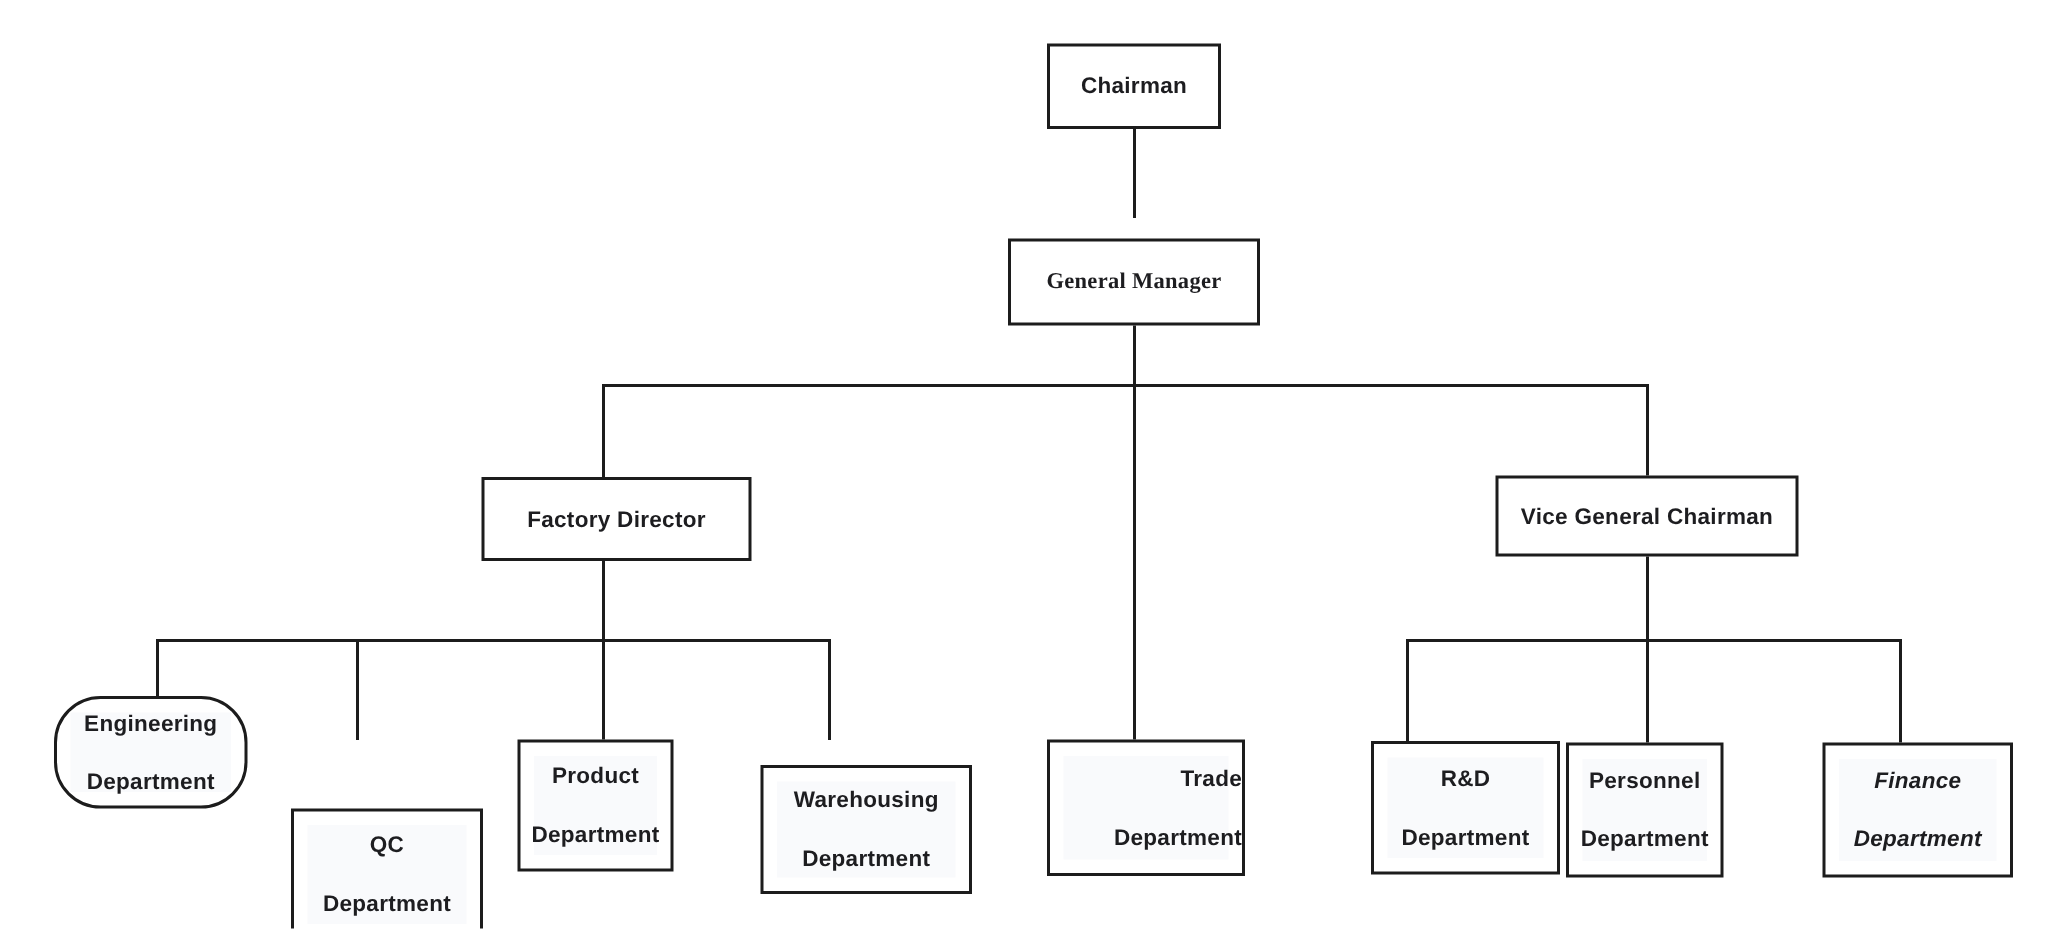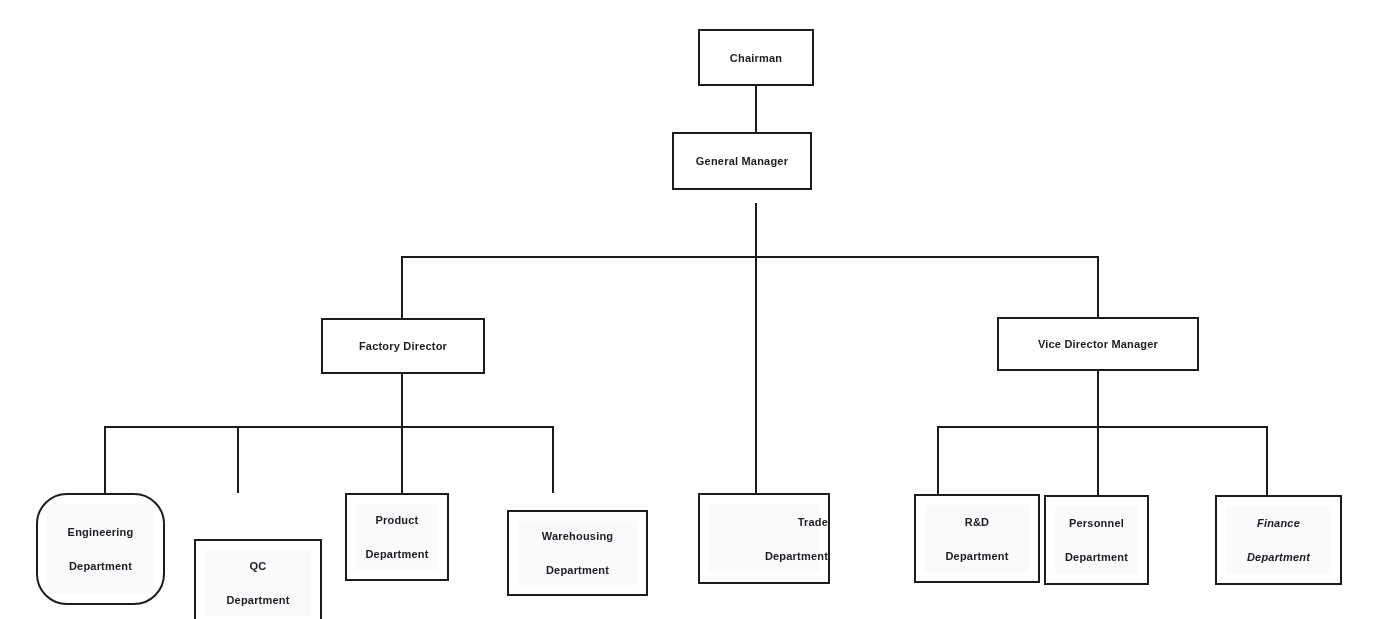--- a/index.html
+++ b/index.html
@@ -31,21 +31,21 @@
   .node {
     position: absolute;
     box-sizing: border-box;
     background: #ffffff;
     border: 2px solid #1c1c1c;
     display: flex;
     flex-direction: column;
     align-items: center;
     justify-content: center;
     font-weight: bold;
-    font-size: 11px;
+    font-size: 15px;
     color: #1d1d20;
     text-align: center;
     letter-spacing: 0.2px;
     white-space: nowrap;
   }
   .node.dept {
     row-gap: 22px;
   }
   .node.dept::before {
     content: "";
@@ -85,33 +85,33 @@
 
     <line x1="937" y1="427" x2="1268" y2="427"></line>
     <line x1="938" y1="426" x2="938" y2="494"></line>
     <line x1="1267" y1="426" x2="1267" y2="495"></line>
   </svg>
 
   <div class="node" style="left:698px; top:29px;  width:116px; height:57px;">
     <span class="line">Chairman</span>
   </div>
 
-  <div class="node" style="left:672px; top:132px; width:140px; height:58px;">
+  <div class="node" style="left:672px; top:159px; width:168px; height:58px;font-family:Liberation Serif, serif;">
     <span class="line">General Manager</span>
   </div>
 
-  <div class="node" style="left:321px; top:318px; width:164px; height:56px;">
+  <div class="node" style="left:321px; top:318px; width:180px; height:56px;">
     <span class="line">Factory Director</span>
   </div>
 
   <div class="node" style="left:997px; top:317px; width:202px; height:54px;">
-    <span class="line">Vice Director Manager</span>
+    <span class="line">Vice General Chairman</span>
   </div>
 
-  <div class="node dept" style="left:36px; top:493px; width:129px; height:112px;border-radius:31px;">
+  <div class="node dept" style="left:36px; top:464px; width:129px; height:75px;border-radius:31px;">
     <span class="line">Engineering</span>
     <span class="line">Department</span>
   </div>
 
   <div class="node dept" style="left:194px; top:493px; width:128px; height:88px;margin-top:46px;">
     <span class="line">QC</span>
     <span class="line">Department</span>
   </div>
 
   <div class="node dept" style="left:345px; top:493px; width:104px; height:88px;">

